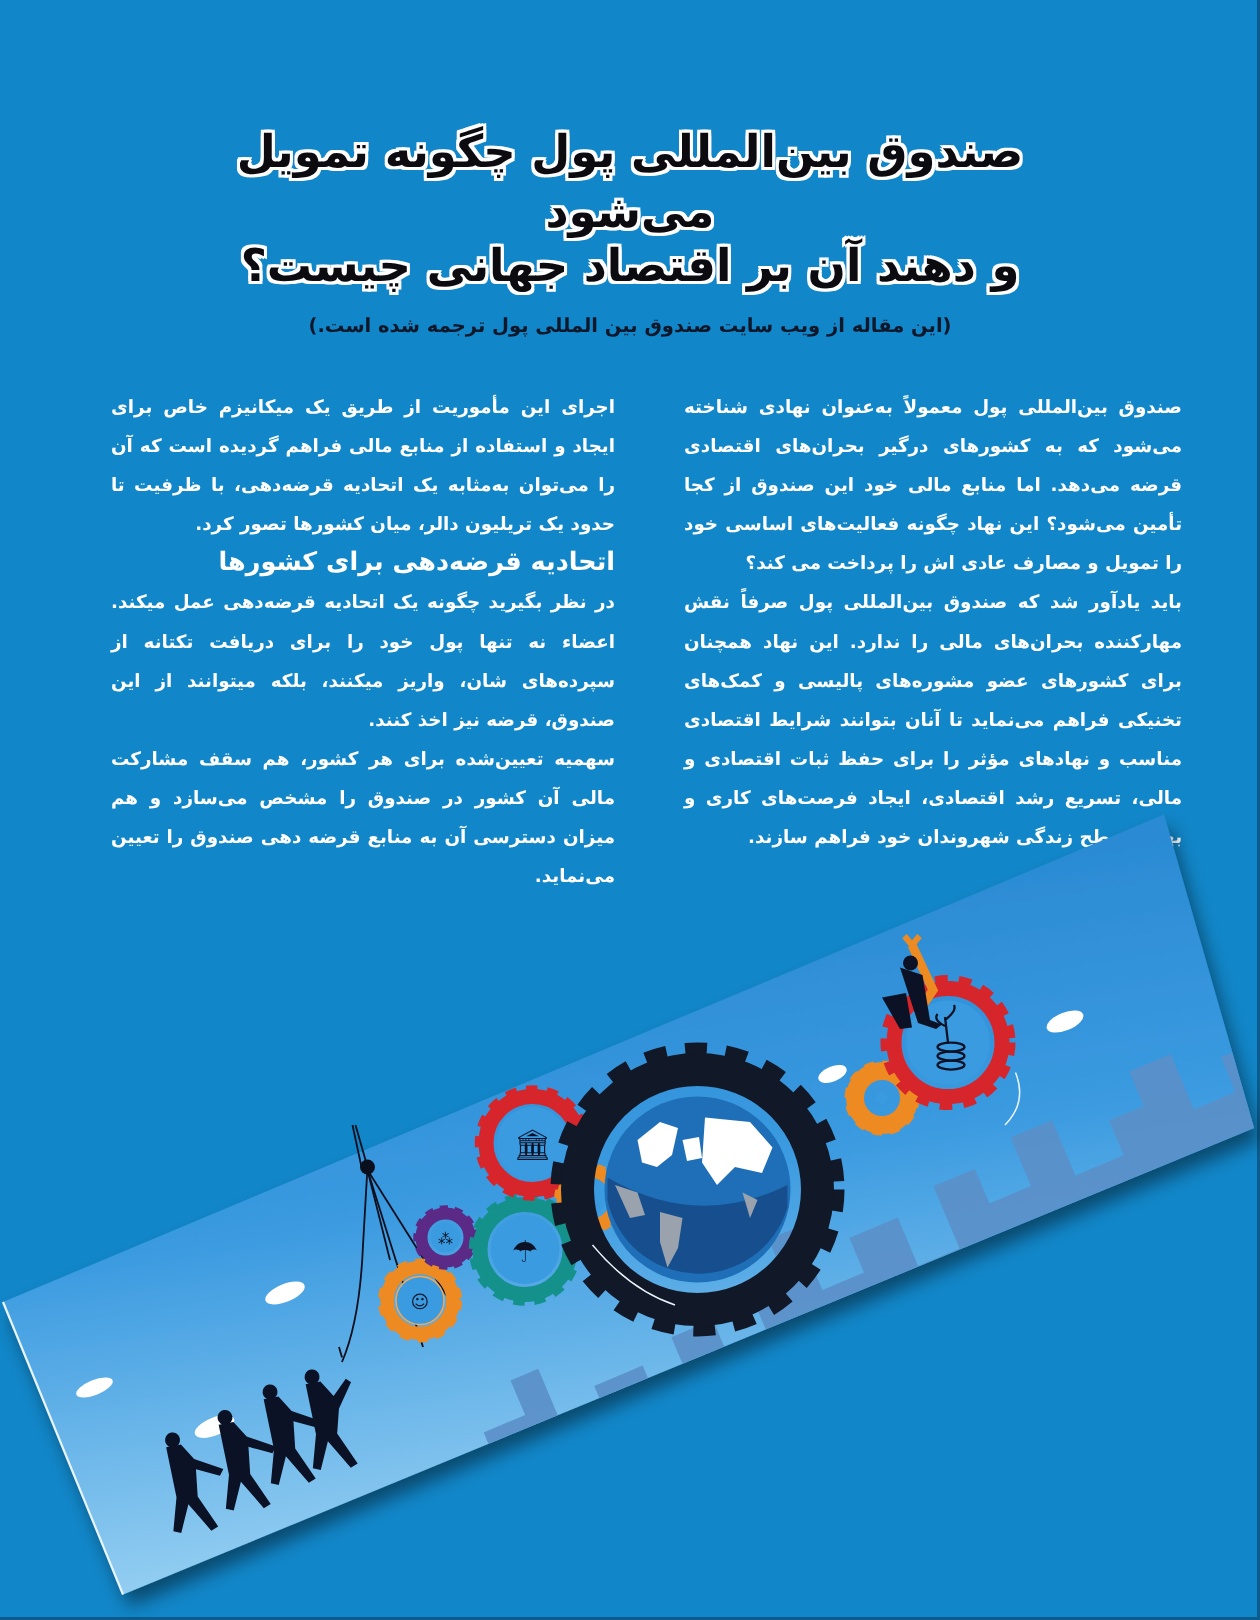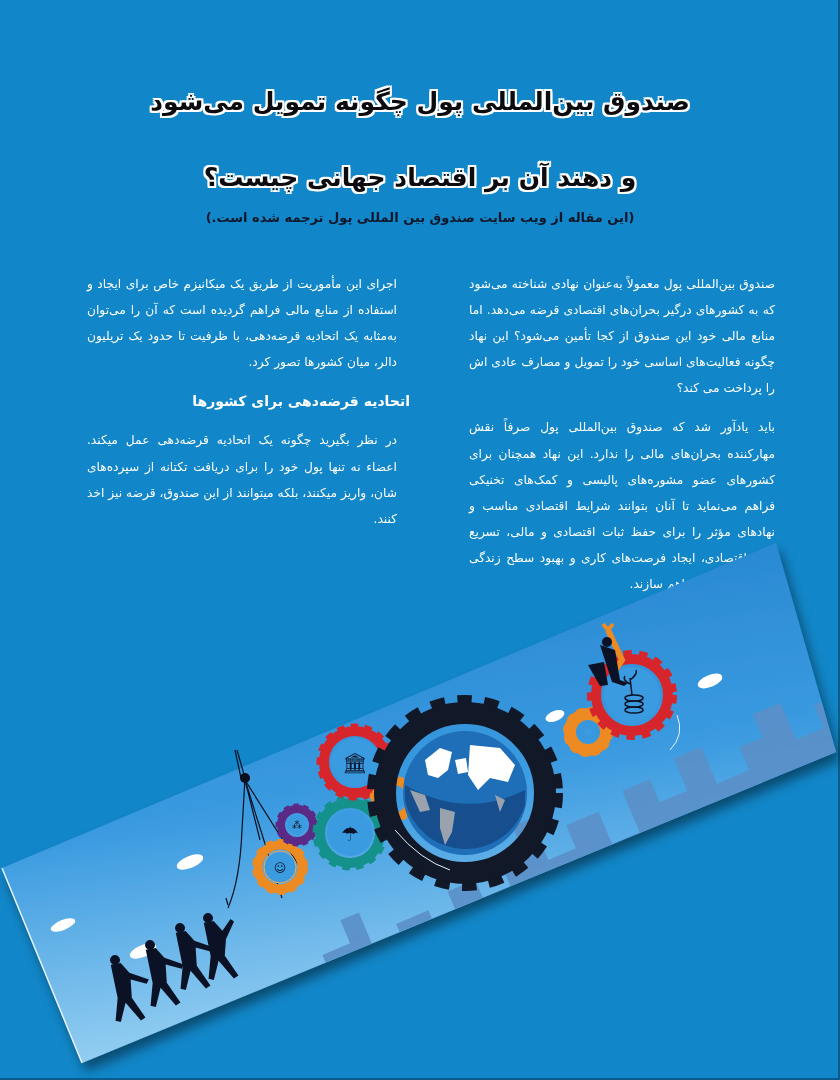--- a/index.html
+++ b/index.html
@@ -4,56 +4,57 @@
 <style>
   html, body { margin:0; padding:0; }
   body {
     width:840px; height:1080px; overflow:hidden; position:relative;
     background:#1186c8;
     font-family:"DejaVu Sans", sans-serif;
     box-shadow: inset -2px -2px 0 #0b5c8c;
   }
   .title {
     position:absolute; left:100px; width:640px; text-align:center; direction:rtl;
-    color:#0b0b10; font-weight:bold; font-size:25px; line-height:40px;
+    color:#0b0b10; font-weight:bold; font-size:30px; line-height:40px;
     text-shadow: -2px -2px 0 #fff, 2px -2px 0 #fff, -2px 2px 0 #fff, 2px 2px 0 #fff,
                  0 2px 0 #fff, 0 -2px 0 #fff, 2px 0 0 #fff, -2px 0 0 #fff;
   }
   #title1 { top:82px; }
   #title2 { top:158px; }
   #subtitle {
     position:absolute; top:208px; left:140px; width:560px; text-align:center; direction:rtl;
     color:#0f172a; font-size:13px; font-weight:bold; line-height:20px;
   }
   .col {
     position:absolute; top:258px; direction:rtl; text-align:justify;
     color:#ffffff; font-size:12.2px; line-height:26.1px;
   }
-  .col p { margin:13px; }
-  .col h3 { margin:0; font-size:14px; font-weight:bold; line-height:26.1px; }
+  .col p { margin:0;font-weight:bold; }
+  .col h3 { margin:0; font-size:17px; font-weight:bold; line-height:26.1px; }
   #col-right { left:456px; width:332px; }
   #col-left  { left:74px;  width:336px; }
   #illustration { position:absolute; left:0; top:0; width:840px; height:1080px; pointer-events:none; }
 </style>
 </head>
 <body>
 
 <div class="title" id="title1">صندوق بین‌المللی پول چگونه تمویل می‌شود</div>
 <div class="title" id="title2">و دهند آن بر اقتصاد جهانی چیست؟</div>
 <div id="subtitle">(این مقاله از ویب سایت صندوق بین المللی پول ترجمه شده است.)</div>
 
 <div class="col" id="col-right">
   <p>صندوق بین‌المللی پول معمولاً به‌عنوان نهادی شناخته می‌شود که به کشورهای درگیر بحران‌های اقتصادی قرضه می‌دهد. اما منابع مالی خود این صندوق از کجا تأمین می‌شود؟ این نهاد چگونه فعالیت‌های اساسی خود را تمویل و مصارف عادی اش را پرداخت می کند؟</p>
   <p>باید یادآور شد که صندوق بین‌المللی پول صرفاً نقش مهارکننده بحران‌های مالی را ندارد. این نهاد همچنان برای کشورهای عضو مشوره‌های پالیسی و کمک‌های تخنیکی فراهم می‌نماید تا آنان بتوانند شرایط اقتصادی مناسب و نهادهای مؤثر را برای حفظ ثبات اقتصادی و مالی، تسریع رشد اقتصادی، ایجاد فرصت‌های کاری و بهبود سطح زندگی شهروندان خود فراهم سازند.</p>
 </div>
 
 <div class="col" id="col-left">
   <p>اجرای این مأموریت از طریق یک میکانیزم خاص برای ایجاد و استفاده از منابع مالی فراهم گردیده است که آن را می‌توان به‌مثابه یک اتحادیه قرضه‌دهی، با ظرفیت تا حدود یک تریلیون دالر، میان کشورها تصور کرد.</p>
   <h3>اتحادیه قرضه‌دهی برای کشورها</h3>
   <p>در نظر بگیرید چگونه یک اتحادیه قرضه‌دهی عمل میکند. اعضاء نه تنها پول خود را برای دریافت تکتانه از سپرده‌های شان، واریز میکنند، بلکه میتوانند از این صندوق، قرضه نیز اخذ کنند.</p>
+  <p>سهمیه تعیین‌شده برای هر کشور، هم سقف مشارکت مالی آن کشور در صندوق را مشخص می‌سازد و هم میزان دسترسی آن به منابع قرضه دهی صندوق را تعیین می‌نماید.</p>
 </div>
 
 <svg id="illustration" viewBox="0 0 840 1080" xmlns="http://www.w3.org/2000/svg">
   <defs>
     <linearGradient id="sky" x1="0" y1="0" x2="0.25" y2="1">
       <stop offset="0" stop-color="#1f7fca"></stop>
       <stop offset="0.55" stop-color="#3a9ae0"></stop>
       <stop offset="1" stop-color="#9bd2f3"></stop>
     </linearGradient>
     <filter id="shadow" x="-10%" y="-10%" width="120%" height="130%">

